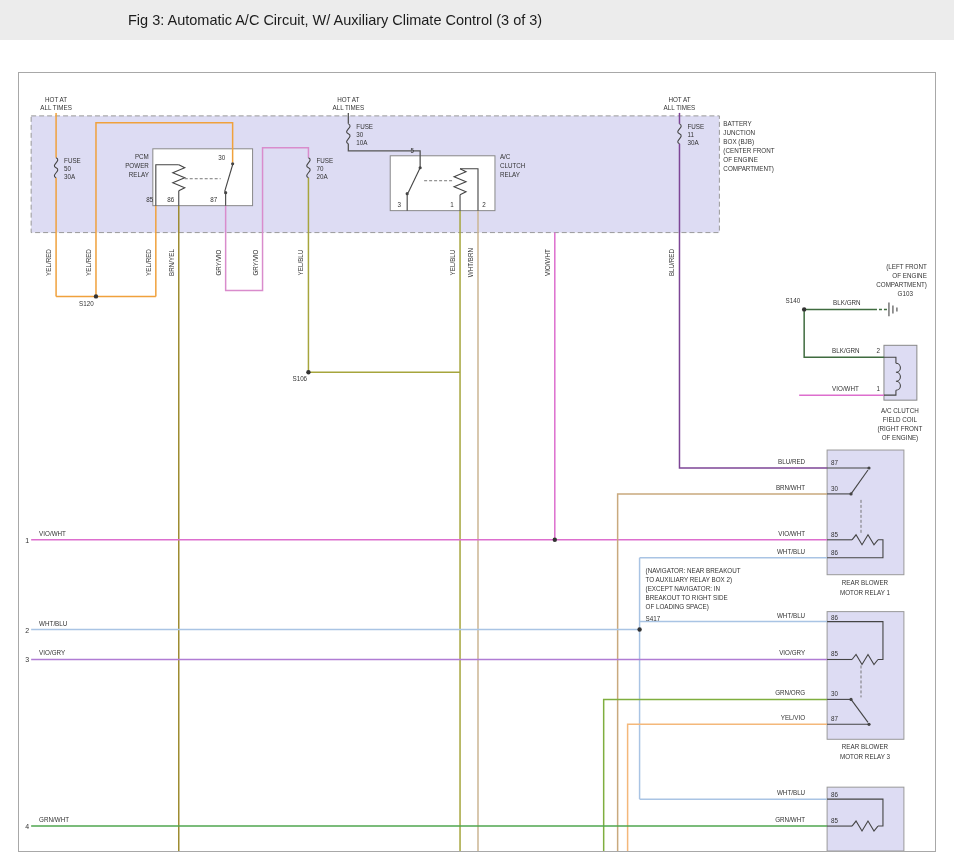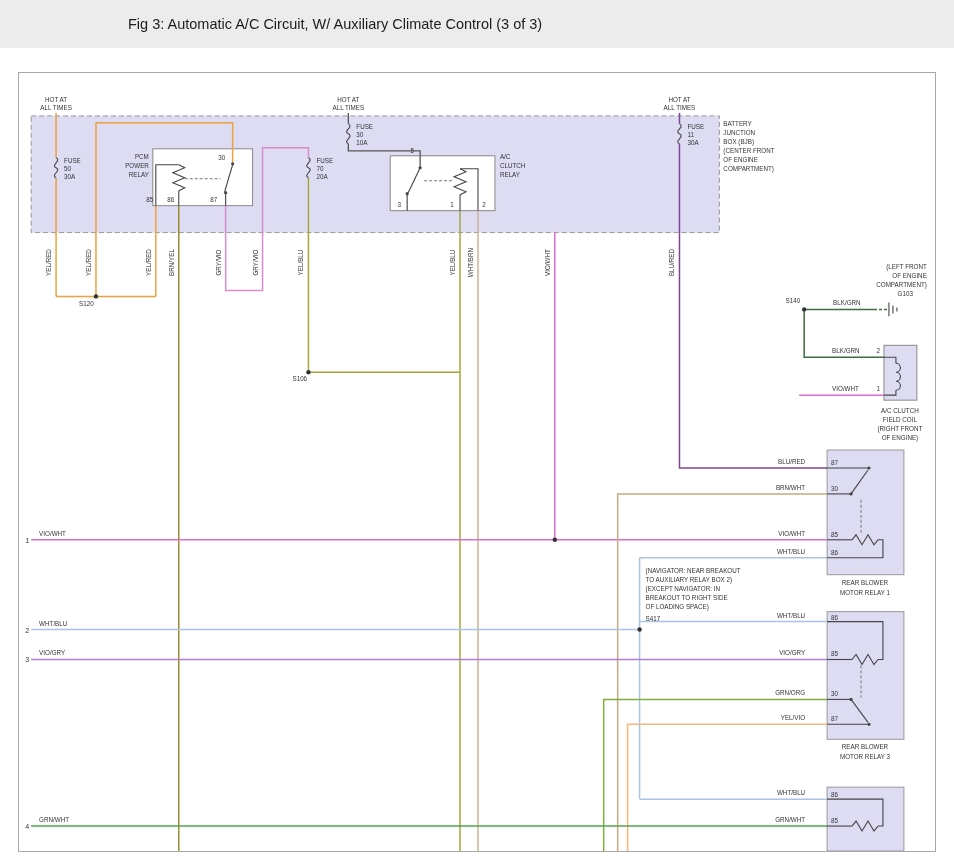--- a/index.html
+++ b/index.html
@@ -1,18 +1,18 @@
 <!DOCTYPE html>
 <html><head>
 <meta charset="utf-8">
 <style>
   html,body{margin:0;padding:0;background:#fff;}
   body{width:954px;height:858px;position:relative;overflow:hidden;
        font-family:"Liberation Sans",sans-serif;}
-  .titlebar{position:absolute;left:0;top:0;width:954px;height:48px;background:#ececec;
+  .titlebar{position:absolute;left:0;top:0;width:954px;height:40px;background:#ececec;
             display:flex;align-items:center;}
   .title{padding-left:128px;font-size:14.5px;color:#1c1c1c;}
   .canvas{position:absolute;left:18px;top:72px;width:916px;height:778px;
           border:1px solid #a8a8a8;background:#fff;overflow:hidden;}
   svg{display:block;}
   .t{font-family:"Liberation Sans",sans-serif;fill:#333;font-size:6.3px;}
   .mid{text-anchor:middle;}
   .end{text-anchor:end;}
   .num{font-size:7px;}
   .sym{stroke:#444;stroke-width:1.1;fill:none;}

